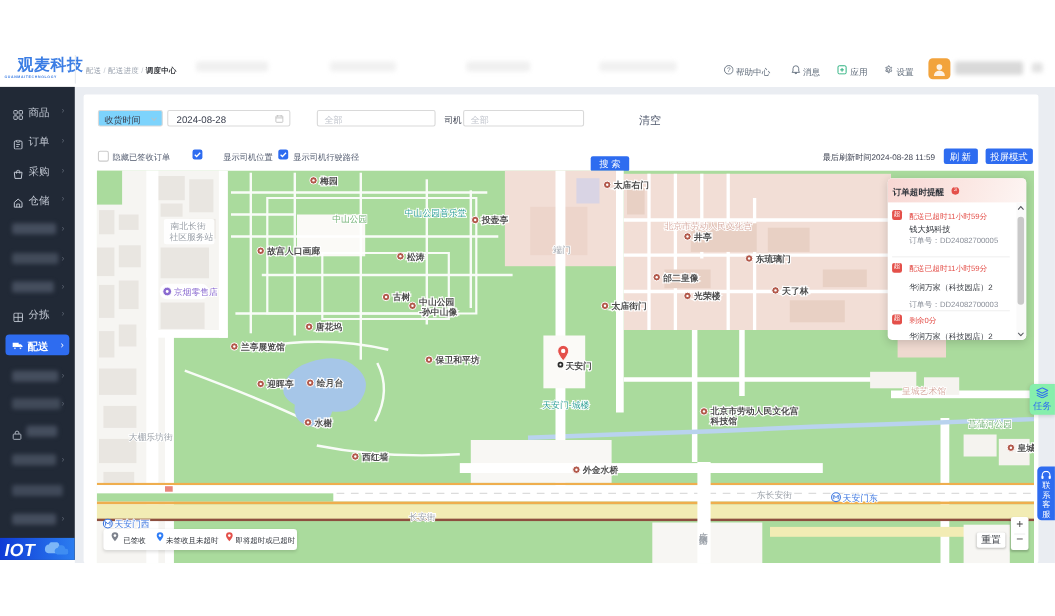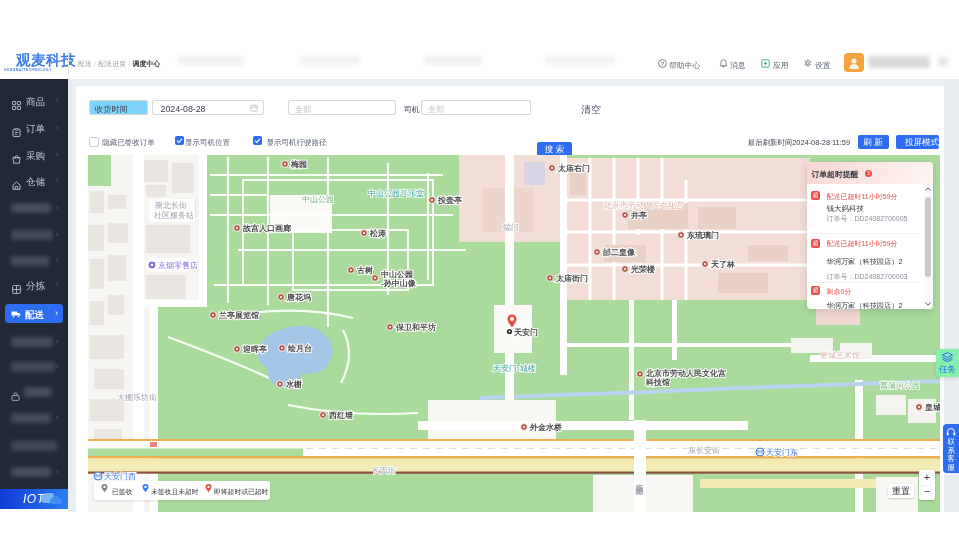--- a/index.html
+++ b/index.html
@@ -126,21 +126,21 @@
 
   <div class="abs" style="left:56px;top:124px;color:#59616f;font-size:8px;">›</div>
   <div class="abs" style="left:56px;top:151px;color:#59616f;font-size:8px;">›</div>
   <div class="abs" style="left:56px;top:177px;color:#59616f;font-size:8px;">›</div>
   <div class="abs" style="left:56px;top:258px;color:#59616f;font-size:8px;">›</div>
   <div class="abs" style="left:56px;top:283px;color:#59616f;font-size:8px;">›</div>
   <div class="abs" style="left:56px;top:334px;color:#59616f;font-size:8px;">›</div>
   <div class="abs" style="left:56px;top:388px;color:#59616f;font-size:8px;">›</div>
 
   <div class="abs" style="left:0;top:410px;width:68px;height:20px;background:linear-gradient(90deg,#0f3bd6,#2b7df0);">
-    <div class="abs" style="left:23px;top:3px;font-size:12px;font-weight:normal;color:#fff;font-style:italic;letter-spacing:0.5px;">IOT</div>
+    <div class="abs" style="left:4px;top:3px;font-size:16px;font-weight:bold;color:#fff;font-style:italic;letter-spacing:0.5px;">IOT</div>
     <svg class="abs" style="left:38px;top:4px;" width="24" height="13" viewBox="0 0 24 13">
         <path d="M6 10 a4 4 0 0 1 0.5-7.9 a5 5 0 0 1 9.6 1.2 a3.4 3.4 0 0 1 1.4 6.7 z" fill="#7db6f7"></path>
         <path d="M14 11 a3 3 0 0 1 0.3-5.9 a3.6 3.6 0 0 1 7 0.8 a2.5 2.5 0 0 1 1 5.1 z" fill="#3f8df2"></path>
       </svg>
   </div>
 </div>
 <style>
   .sbi{left:0;width:68px;height:13px;}
   .sbico{position:absolute;left:12px;top:1px;}
   .sbtx{position:absolute;left:26px;top:1px;font-size:9.5px;color:#c3c9d4;}
@@ -173,31 +173,31 @@
 <div class="abs" style="left:537px;top:100px;width:35px;height:14px;background:#2e6cf0;border-radius:2px;text-align:center;line-height:14px;font-size:8.5px;color:#fff;margin-top:42px;">搜 索</div>
 <div class="abs" style="left:581px;top:103px;font-size:10px;color:#515a6e;">清空</div>
 
 <div class="abs" style="left:88.6px;top:136.6px;width:8.5px;height:8.5px;border:0.8px solid #ccc;border-radius:2px;background:#fff;"></div>
 <div class="abs" style="left:102.2px;top:137.8px;font-size:7.5px;color:#515a6e;">隐藏已签收订单</div>
 <div class="abs" style="left:174.9px;top:136.4px;width:9px;height:9px;background:#2e6cf0;border-radius:2px;">
   <svg style="display:block" width="9" height="9" viewBox="0 0 10 10">
       <path d="M2.3 5.2 L4.2 7 L7.8 3.2" fill="none" stroke="#fff" stroke-width="1.3"></path>
     </svg>
 </div>
-<div class="abs" style="left:185px;top:137.8px;font-size:7.5px;color:#515a6e;">显示司机位置</div>
+<div class="abs" style="left:203px;top:137.8px;font-size:7.5px;color:#515a6e;">显示司机位置</div>
 <div class="abs" style="left:253px;top:136.4px;width:9px;height:9px;background:#2e6cf0;border-radius:2px;">
   <svg style="display:block" width="9" height="9" viewBox="0 0 10 10">
       <path d="M2.3 5.2 L4.2 7 L7.8 3.2" fill="none" stroke="#fff" stroke-width="1.3"></path>
     </svg>
 </div>
 <div class="abs" style="left:266.5px;top:137.8px;font-size:7.5px;color:#515a6e;">显示司机行驶路径</div>
 
 <div class="abs" style="right:109px;top:137.5px;font-size:7.4px;color:#3c4150;white-space:nowrap;">最后刷新时间2024-08-28 11:59</div>
 <div class="abs" style="left:857.5px;top:134.5px;width:31px;height:14.5px;background:#2e6cf0;border-radius:2px;text-align:center;line-height:14.5px;font-size:8.5px;color:#fff;">刷 新</div>
-<div class="abs" style="left:895.5px;top:134.5px;width:43.5px;height:14.5px;background:#2e6cf0;border-radius:2px;text-align:right;line-height:14.5px;font-size:8.5px;color:#fff;">投屏模式</div>
+<div class="abs" style="left:895.5px;top:134.5px;width:43.5px;height:14.5px;background:#2e6cf0;border-radius:2px;text-align:center;line-height:14.5px;font-size:8.5px;color:#fff;">投屏模式</div>
 
 <svg class="abs" style="left:88px;top:155px;" width="852" height="357" viewBox="0 0 852 357">
 <defs>
 <g id="mk">
         <circle r="3.4" fill="#b2584a" stroke="#fff" stroke-width="0.9"></circle>
         <circle r="1.1" fill="#fff"></circle>
       </g>
 <g id="metro">
         <circle r="4" fill="#fff" stroke="#3f78e0" stroke-width="1"></circle>
         <path d="M-2 1.8 V-1.8 L0 0.4 L2 -1.8 V1.8" fill="none" stroke="#3f78e0" stroke-width="0.9"></path>

